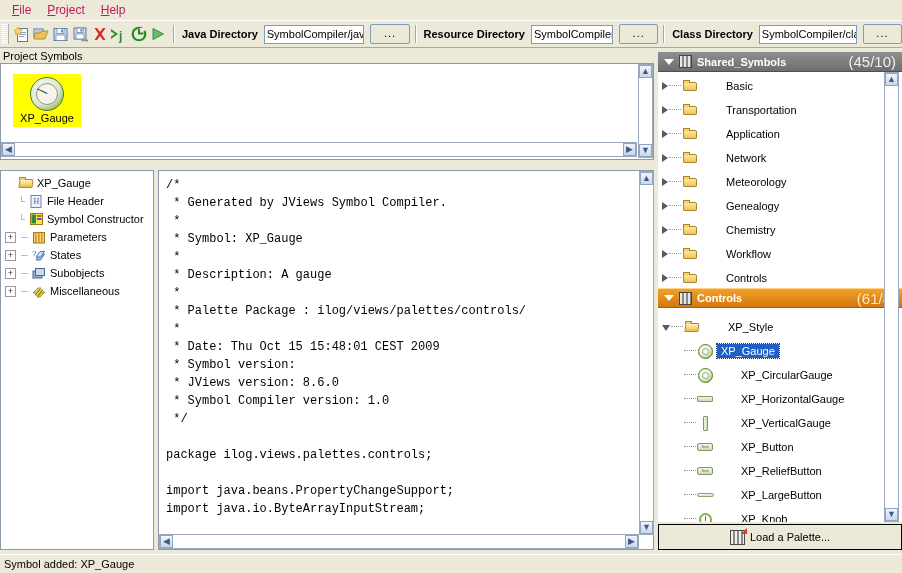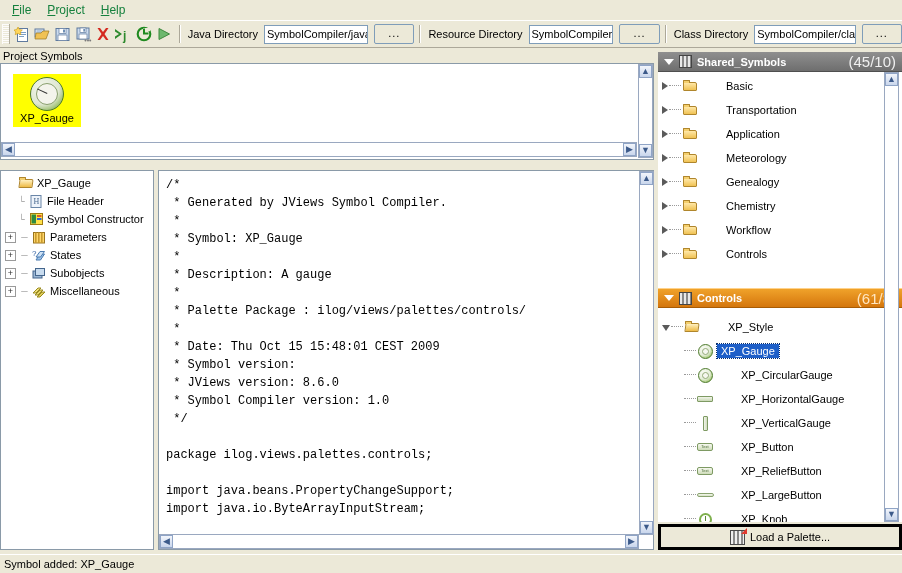--- a/index.html
+++ b/index.html
@@ -21,21 +21,21 @@
   .menubar {
     position: absolute; left: 0; top: 0; width: 902px; height: 20px;
     background: #ece9d8;
     display: flex; align-items: center;
     padding-left: 4px;
     box-sizing: border-box;
   }
   .menu-item {
     padding: 2px 8px;
     font-size: 12px;
-    color: #15803d;
+    color: #be185d;
     cursor: default;
   }
   .menu-item .mn { text-decoration: underline; }
 
   
   .toolbar {
     position: absolute; left: 0; top: 20px; width: 902px; height: 28px;
     background: #ece9d8;
     border-top: 1px solid #fff;
     border-bottom: 1px solid #aca899;
@@ -53,21 +53,21 @@
   .tb-btn {
     width: 22px; height: 22px;
     display: flex; align-items: center; justify-content: center;
     cursor: default;
   }
   .tb-sep {
     width: 1px; height: 18px; margin: 0 5px;
     background: #aca899; border-right: 1px solid #fff;
   }
   .tb-label {
-    font-size: 11px; padding: 0 6px 0 2px; white-space: nowrap;
+    font-size: 11px; padding: 0 6px 0 2px; white-space: nowrap; font-weight: bold;
   }
   .tb-field {
     height: 19px; box-sizing: border-box;
     border: 1px solid #7f9db9;
     background: #fff;
     font-size: 11px;
     line-height: 17px;
     padding: 0 2px;
     overflow: hidden;
     white-space: nowrap;
@@ -338,21 +338,21 @@
     border:2px solid #7fb04e; box-sizing:border-box;
     background:#fff; position:relative;
   }
   .knob::after{
     content:"";position:absolute;left:50%;top:1px;width:1px;height:5px;background:#5a8a34;
   }
 
   .pal-footer {
     position: absolute; left: 0; bottom: 0; width: 244px; height: 26px;
     box-sizing: border-box;
-    border: 3px solid #000000;
+    border: 1px solid #000000;
     background: #ece9d8;
     display: flex; align-items: center; justify-content: center;
   }
   .pal-footer::before{
     content:""; position:absolute; inset:2px;
     background-image: radial-gradient(#c9c5b4 0.5px, transparent 0.6px);
     background-size: 2px 2px; opacity:.8;
   }
   .pal-footer .inner { position: relative; display:flex; align-items:center; gap:5px; font-size:11px;}
   .pal-ico-load {
@@ -655,20 +655,28 @@
             <span class="folder-ico"></span>
           </span>
         <span class="lbl">Application</span>
       </div>
       <div class="pnode">
         <span class="arrow"></span>
           <span class="dashes"></span>
         <span class="pal-ico">
             <span class="folder-ico"></span>
           </span>
+        <span class="lbl">Network</span>
+      </div>
+      <div class="pnode">
+        <span class="arrow"></span>
+          <span class="dashes"></span>
+        <span class="pal-ico">
+            <span class="folder-ico"></span>
+          </span>
         <span class="lbl">Meteorology</span>
       </div>
       <div class="pnode">
         <span class="arrow"></span>
           <span class="dashes"></span>
         <span class="pal-ico">
             <span class="folder-ico"></span>
           </span>
         <span class="lbl">Genealogy</span>
       </div>

